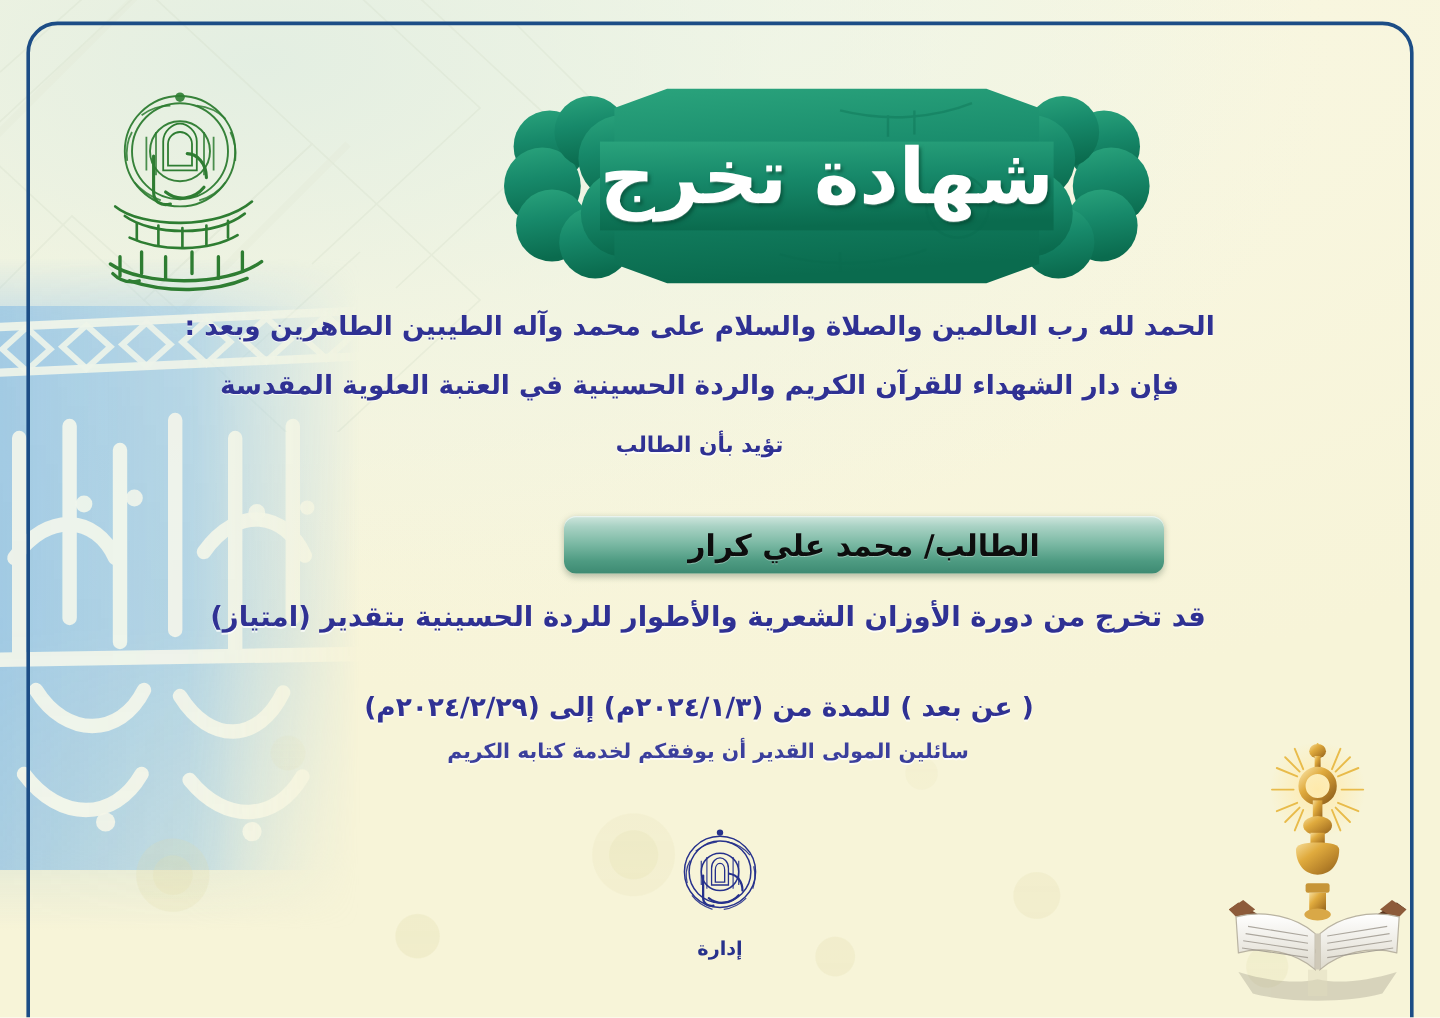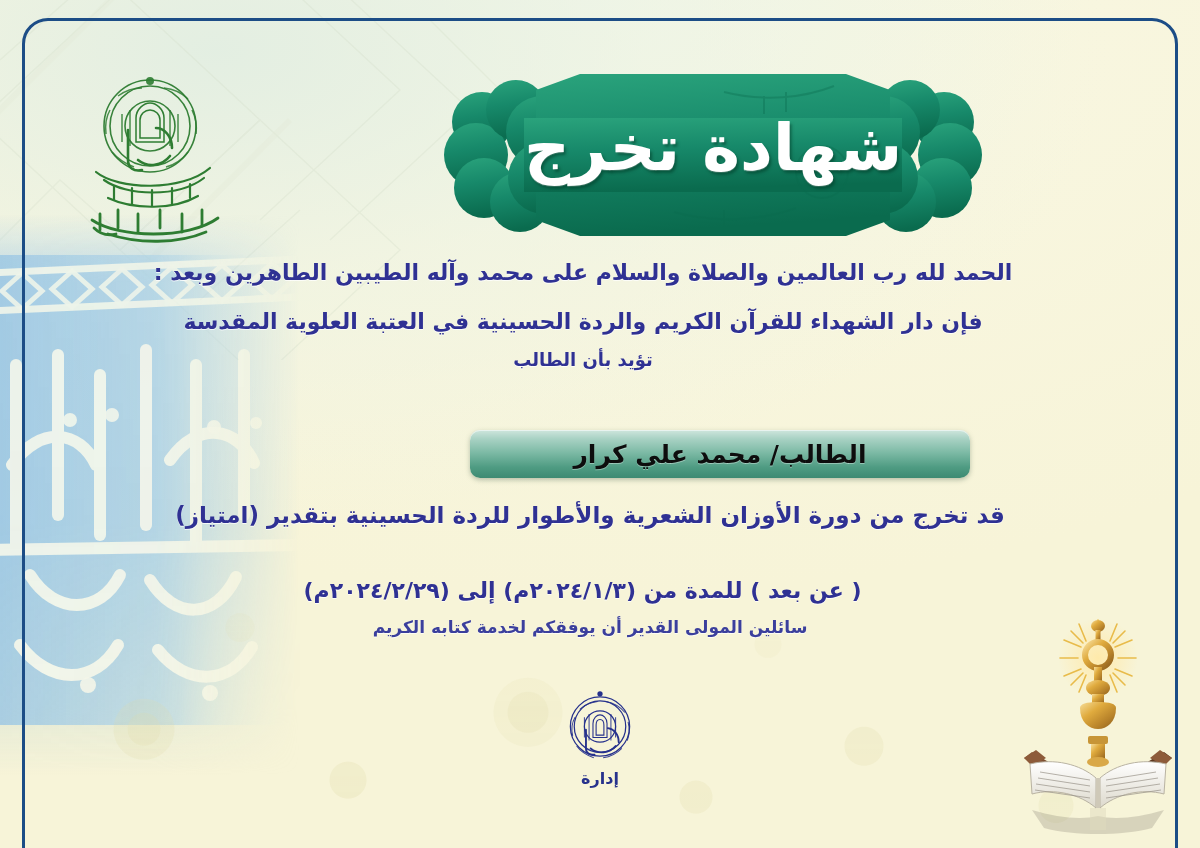--- a/index.html
+++ b/index.html
@@ -65,21 +65,21 @@
   }
 
   
   .logo-tl{
     position:absolute;left:78px;top:68px;width:150px;height:180px;
   }
   .logo-tl svg{width:100%;height:100%;display:block;}
 
   
   .title-banner{
-    position:absolute;left:424px;top:62px;width:578px;height:186px;
+    position:absolute;left:400px;top:62px;width:578px;height:186px;
   }
   .title-banner svg{width:100%;height:100%;display:block;}
   .title-text{
     position:absolute;inset:0;display:flex;align-items:center;justify-content:center;
     color:#ffffff;font-size:64px;font-weight:700;letter-spacing:0px;
     text-shadow:2px 3px 3px rgba(0,60,40,.55), 0 1px 0 rgba(255,255,255,.4);
     padding-bottom:14px;
   }
 
   
@@ -89,21 +89,21 @@
     color:#2c2f9e;
   }
   .line{
     font-weight:700;
     color:#2f3193;
     margin:0 0 14px 0;
     line-height:1.5;
     text-shadow:0 1px 0 rgba(255,255,255,.75);
   }
   .l1{font-size:22px;margin-bottom:16px;}
-  .l2{font-size:22px;margin-bottom:8px;}
+  .l2{font-size:22px;margin-bottom:20px;}
   .l3{font-size:18px;margin-bottom:14px;}
 
   
   .nameplate-wrap{
     position:absolute;left:470px;top:430px;width:500px;height:48px;
   }
   .nameplate{
     width:100%;height:100%;border-radius:10px;
     background:linear-gradient(180deg,#cfe6dd 0%,#a9d2c4 18%,#7bb9a4 48%,#4e9b82 78%,#3d8a72 100%);
     box-shadow:0 2px 5px rgba(60,90,70,.35), inset 0 1px 0 rgba(255,255,255,.55);
@@ -128,21 +128,21 @@
     position:absolute;left:150px;right:170px;top:617px;text-align:center;
     font-size:17px;font-weight:700;color:#3b3f9c;
     text-shadow:0 1px 0 rgba(255,255,255,.75);
   }
 
   
   .sign{
     position:absolute;left:0;right:0;top:686px;text-align:center;
   }
   .seal{width:78px;height:78px;margin:0 auto;display:block;}
-  .sign-l1{font-size:16px;font-weight:700;color:#26318c;margin-top:4px;line-height:1.35;}
+  .sign-l1{font-size:16px;font-weight:700;color:#26318c;margin-top:16px;line-height:1.35;}
   .sign-l2{font-size:18px;font-weight:700;color:#26318c;line-height:1.35;letter-spacing:1px;}
 
   
   .quran{
     position:absolute;left:1002px;top:612px;width:190px;height:230px;
   }
   .quran svg{width:100%;height:100%;display:block;}
 </style>
 </head>
 <body>

